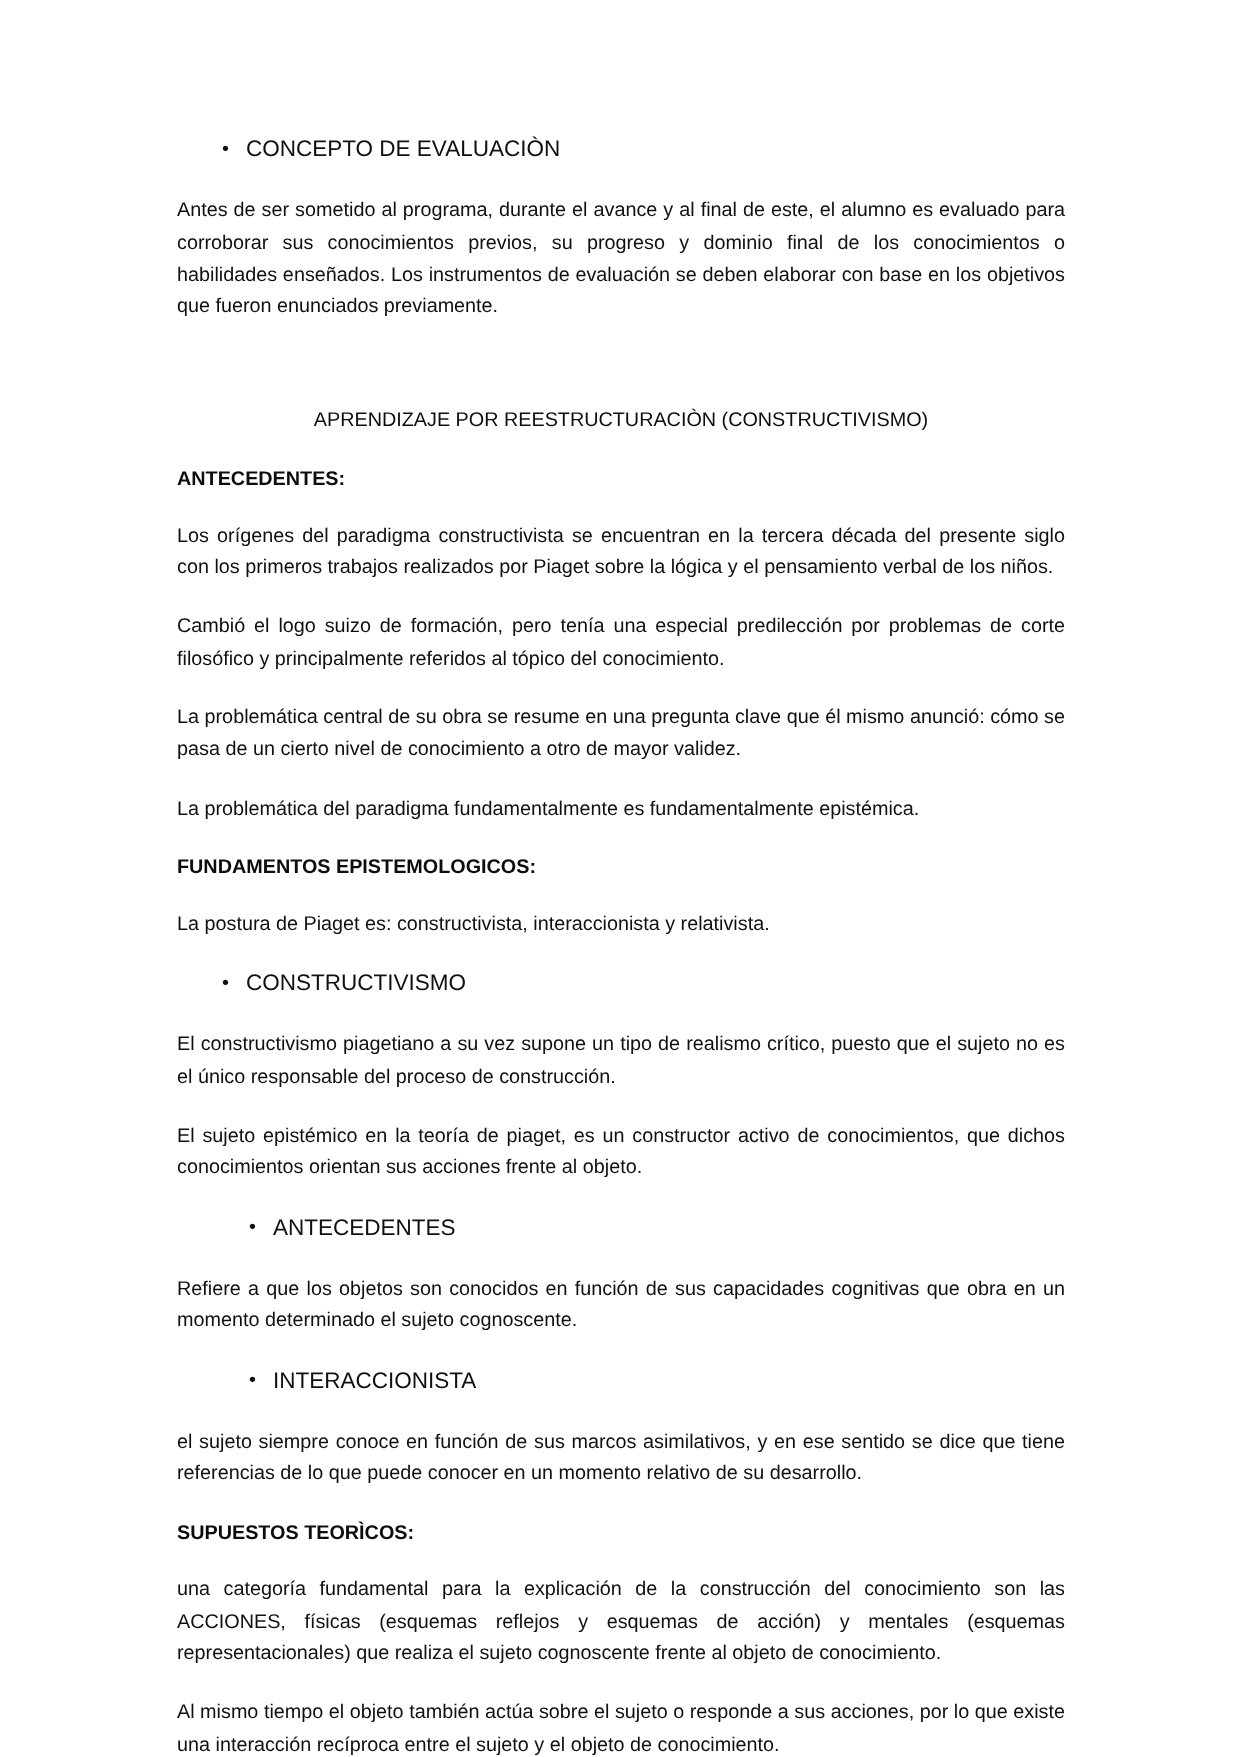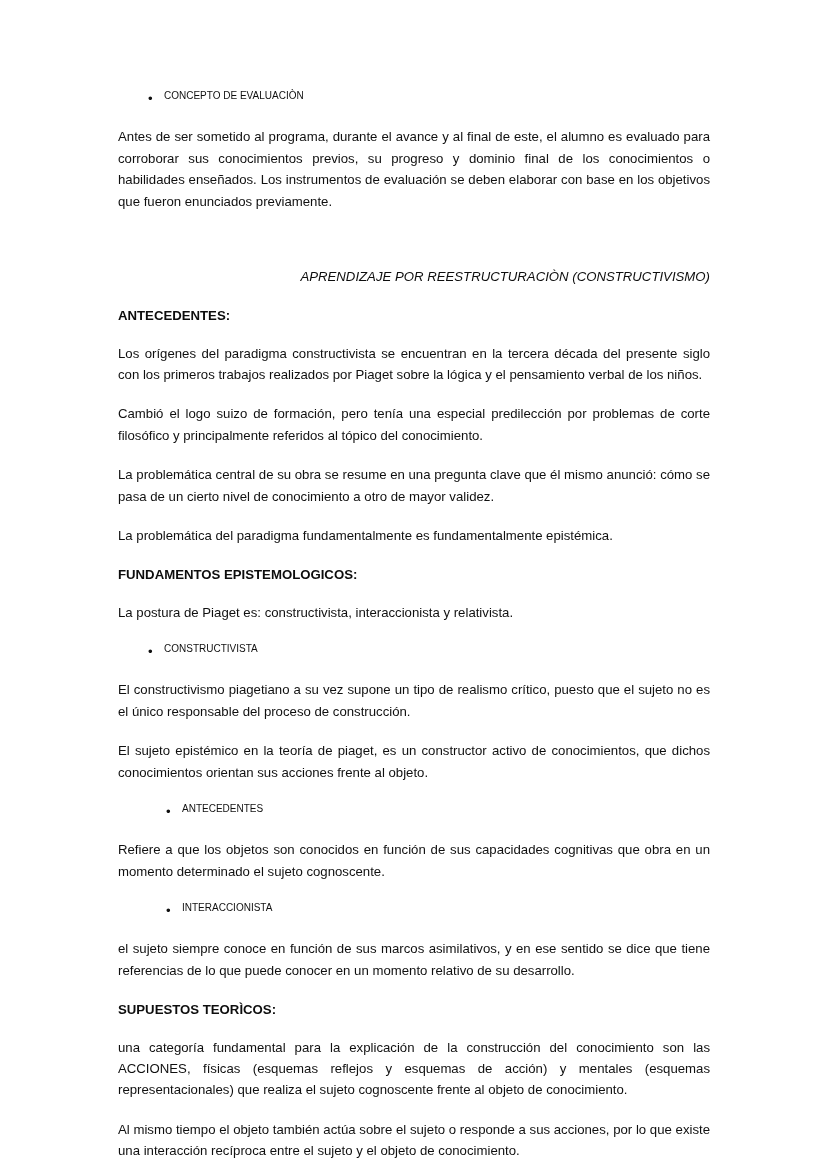--- a/index.html
+++ b/index.html
@@ -39,33 +39,32 @@
     padding-left: 30px;
   }
   .bullet-dot {
     flex: 0 0 auto;
     width: 16px;
     font-size: 13.2px;
     line-height: 1.62;
     color: #101010;
   }
   .bullet-text {
-    font-size: 10px;
+    font-size: 15px;
     line-height: 1.62;
     color: #101010;
   }
   .bullet-item.indent2 {
     padding-left: 48px;
   }
   .centered {
-    text-align: right;
+    text-align: center;
     margin: 0 0 18px 0;
     font-size: 13.2px;
     line-height: 1.62;
-    font-style: italic;
   }
   .heading {
     font-weight: bold;
     font-size: 13.2px;
     line-height: 1.62;
     margin: 0 0 14px 0;
   }
   .spacer-lg {
     height: 36px;
   }
@@ -96,21 +95,21 @@
     <p>Cambió el logo suizo de formación, pero tenía una especial predilección por problemas de corte filosófico y principalmente referidos al tópico del conocimiento.</p>
     <p>La problemática central de su obra se resume en una pregunta clave que él mismo anunció: cómo se pasa de un cierto nivel de conocimiento a otro de mayor validez.</p>
     <p>La problemática del paradigma fundamentalmente es fundamentalmente epistémica.</p>
 
     <div class="heading">FUNDAMENTOS EPISTEMOLOGICOS:</div>
 
     <p>La postura de Piaget es: constructivista, interaccionista y relativista.</p>
 
     <div class="bullet-item">
       <span class="bullet-dot">•</span>
-      <span class="bullet-text">CONSTRUCTIVISTA</span>
+      <span class="bullet-text">CONSTRUCTIVISMO</span>
     </div>
 
     <p>El constructivismo piagetiano a su vez supone un tipo de realismo crítico, puesto que el sujeto no es el único responsable del proceso de construcción.</p>
     <p>El sujeto epistémico en la teoría de piaget, es un constructor activo de conocimientos, que dichos conocimientos orientan sus acciones frente al objeto.</p>
 
     <div class="bullet-item indent2">
       <span class="bullet-dot">•</span>
       <span class="bullet-text">ANTECEDENTES</span>
     </div>
 

